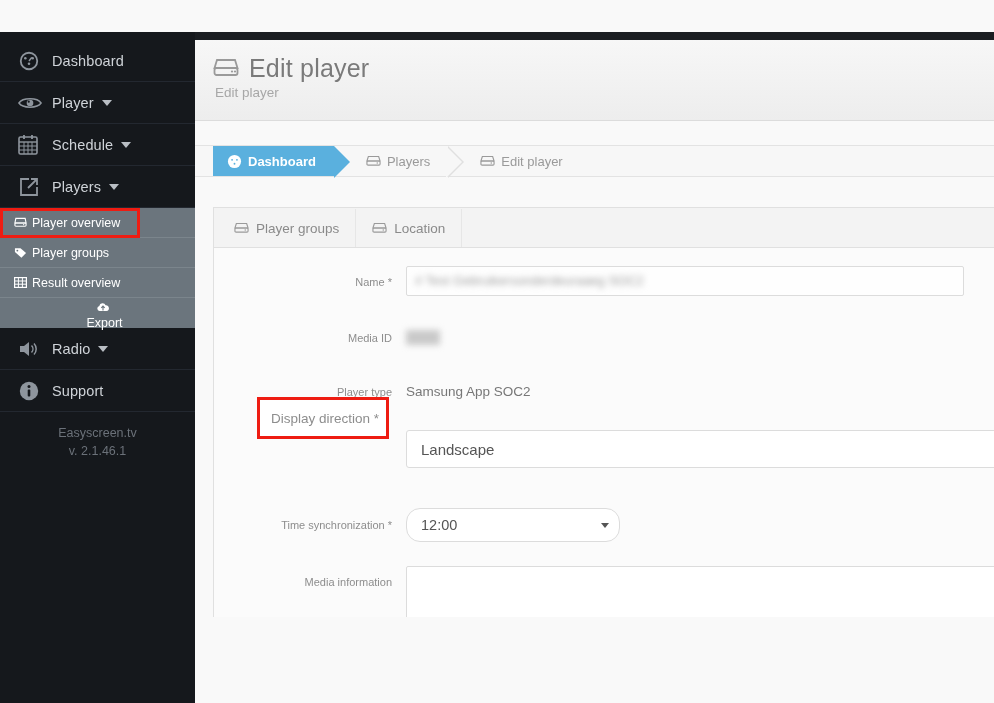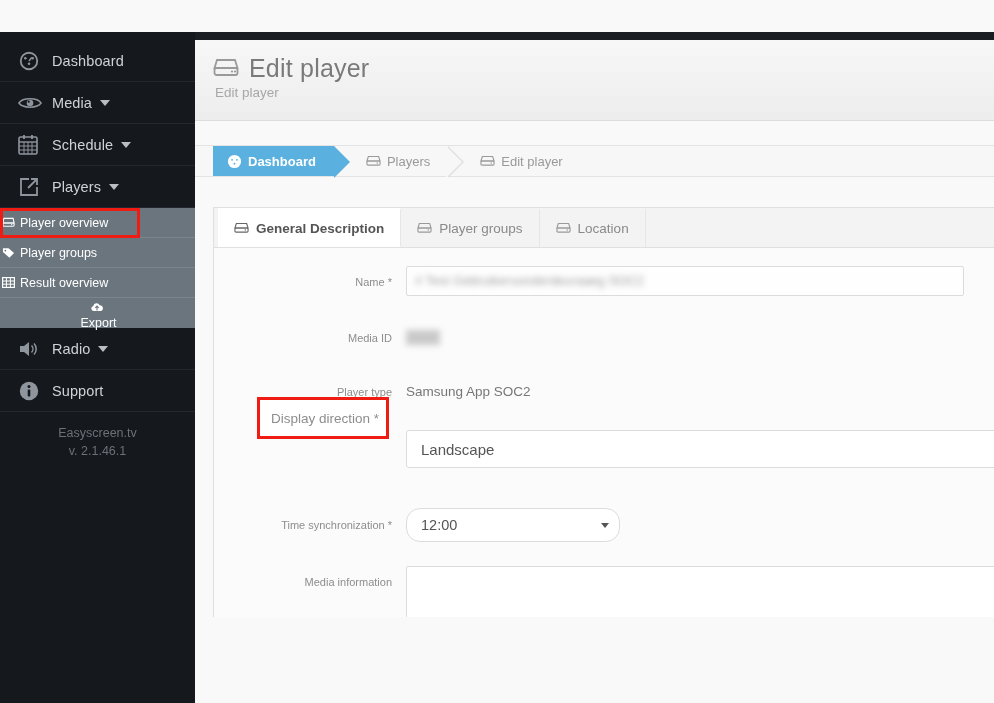--- a/index.html
+++ b/index.html
@@ -45,21 +45,21 @@
     border-right: 5px solid transparent;
     border-top: 6px solid #b9bec4;
     display: inline-block;
   }
 
   
   .submenu { background: #6b757d; }
   .sub-item {
     height: 30px;
     display: flex; align-items: center;
-    padding-left: 2px;
+    padding-left: 14px;
     color: #ffffff;
     font-size: 12.5px;
     border-bottom: 1px solid #7b858c;
     position: relative;
   }
   .sub-item .sub-ico {
     width: 18px; flex: 0 0 18px;
     font-size: 11px; color: #fff;
     display: flex; align-items: center;
   }
@@ -323,21 +323,21 @@
     </div>
 
     <div class="nav-item">
       <span class="nav-ico">
         <svg width="24" height="18" viewBox="0 0 26 16">
             <path d="M1 8 C5 2 21 2 25 8 C21 14 5 14 1 8 Z" fill="none" stroke="#8e959d" stroke-width="1.6"></path>
             <circle cx="13" cy="8" r="3.6" fill="#8e959d"></circle>
             <circle cx="11.6" cy="6.6" r="1.2" fill="#15181c"></circle>
           </svg>
       </span>
-      <span class="nav-label">Media</span>
+      <span class="nav-label">Player</span>
       <span class="caret"></span>
     </div>
 
     <div class="nav-item">
       <span class="nav-ico">
         <svg width="20" height="21" viewBox="0 0 20 21">
             <rect x="1" y="3" width="18" height="17" rx="1.5" fill="none" stroke="#8e959d" stroke-width="1.6"></rect>
             <path d="M1 8 H19" stroke="#8e959d" stroke-width="1.4"></path>
             <path d="M6 1 V5 M14 1 V5" stroke="#8e959d" stroke-width="1.8"></path>
             <path d="M6 8 V20 M10 8 V20 M14 8 V20 M1 12 H19 M1 16 H19" stroke="#8e959d" stroke-width="1"></path>
@@ -480,30 +480,20 @@
               <circle cx="12" cy="8.2" r=".8" fill="#9a9a9a"></circle>
             </svg>
         </span>
         <span>Edit player</span>
       </div>
     </div>
 
     <div class="card">
 
       <div class="tabs">
-        <div class="tab active">
-          <span class="tab-ico">
-            <svg width="15" height="12" viewBox="0 0 16 12">
-                <path d="M2.5 1.2 H13.5 L15 6 H1 Z" fill="none" stroke="#666" stroke-width="1.2"></path>
-                <rect x="1" y="6" width="14" height="4.4" rx="1.2" fill="none" stroke="#666" stroke-width="1.2"></rect>
-                <circle cx="12" cy="8.2" r=".8" fill="#666"></circle>
-              </svg>
-          </span>
-          <span>General Description</span>
-        </div>
         <div class="tab">
           <span class="tab-ico">
             <svg width="15" height="12" viewBox="0 0 16 12">
                 <path d="M2.5 1.2 H13.5 L15 6 H1 Z" fill="none" stroke="#9a9a9a" stroke-width="1.2"></path>
                 <rect x="1" y="6" width="14" height="4.4" rx="1.2" fill="none" stroke="#9a9a9a" stroke-width="1.2"></rect>
                 <circle cx="12" cy="8.2" r=".8" fill="#9a9a9a"></circle>
               </svg>
           </span>
           <span>Player groups</span>
         </div>

